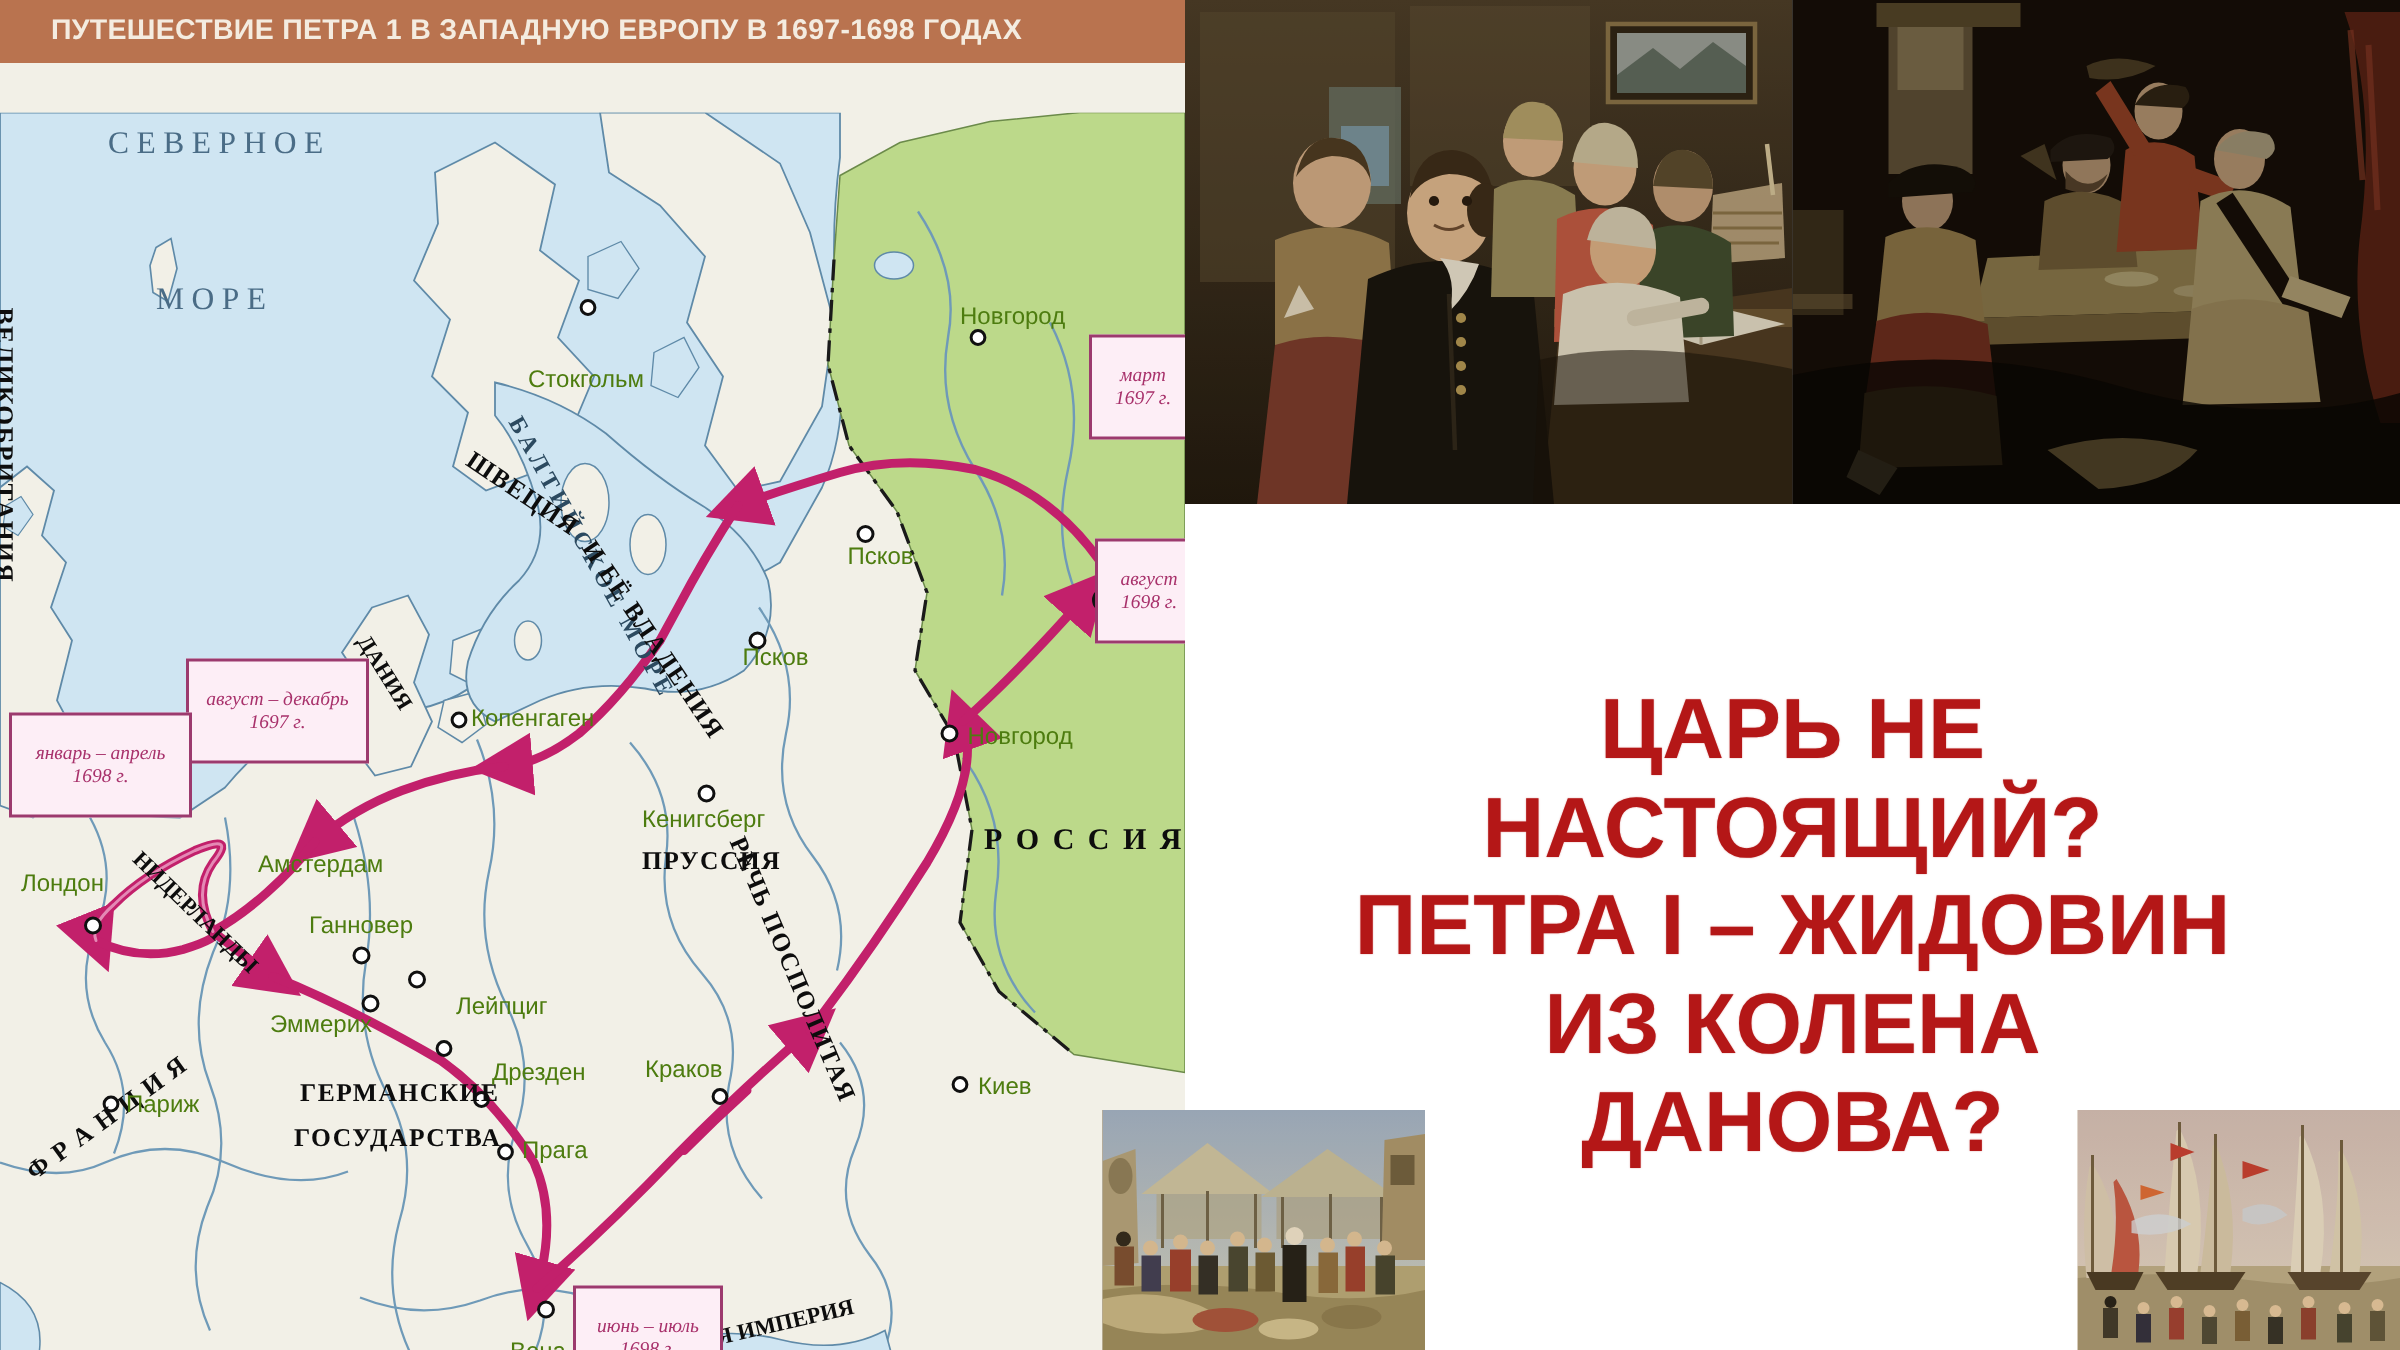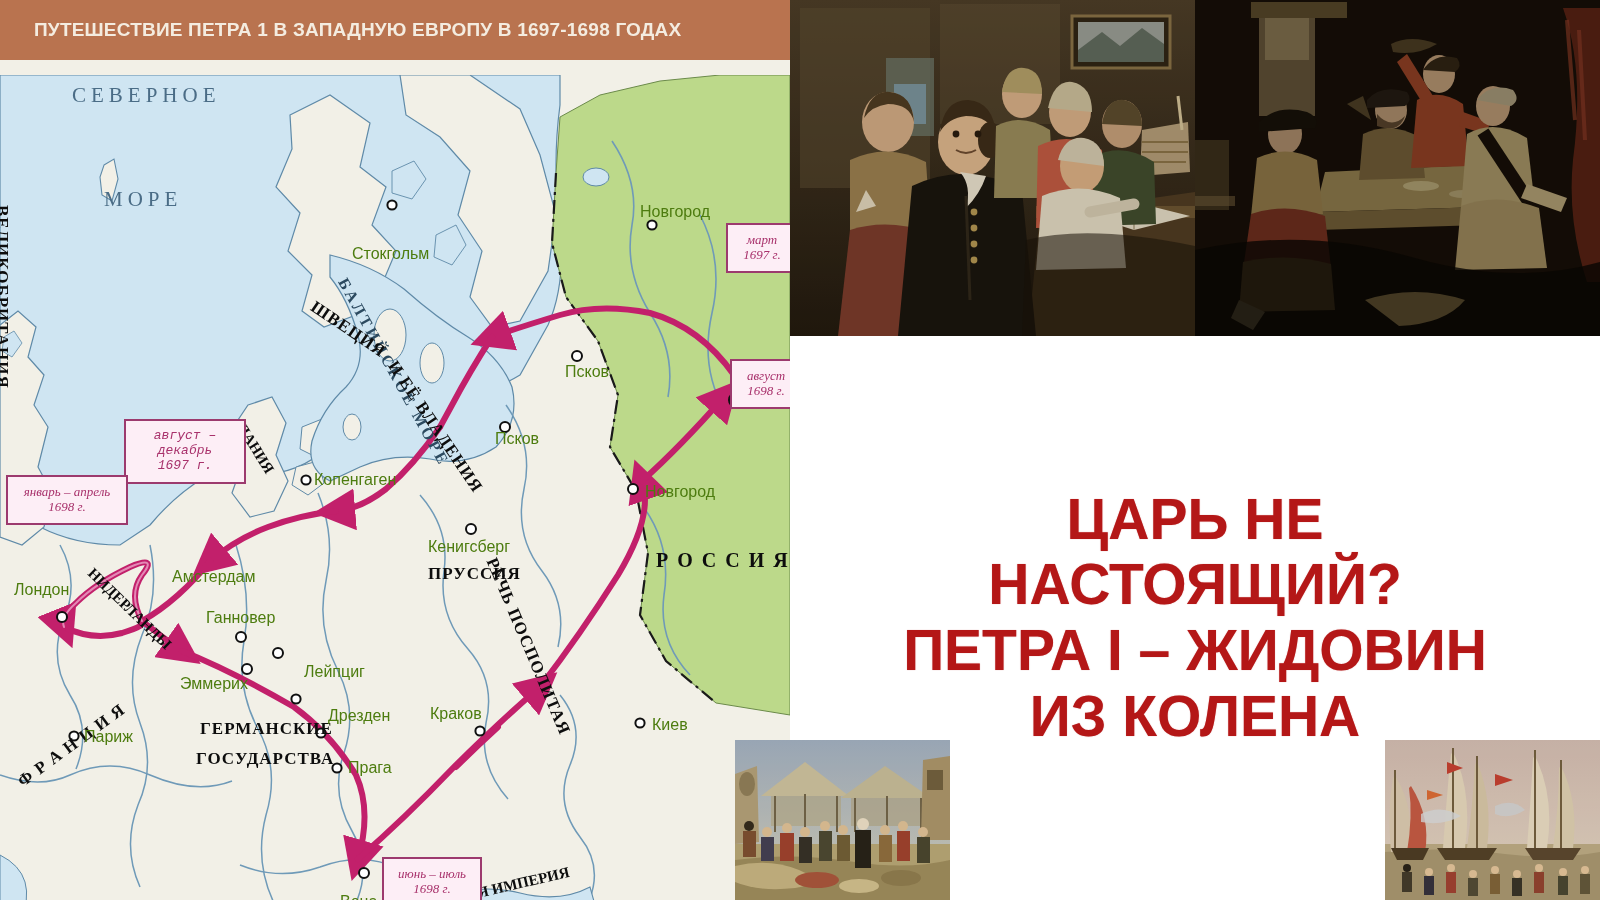--- a/index.html
+++ b/index.html
@@ -3,41 +3,41 @@
 <meta charset="utf-8">
 <style>
   html,body{margin:0;padding:0;}
   body{width:1600px;height:900px;overflow:hidden;background:#ffffff;
        font-family:"Liberation Sans", sans-serif;}
   #stage{position:relative;width:1600px;height:900px;overflow:hidden;background:#fff;}
 
   
   #map-panel{position:absolute;left:0;top:0;width:790px;height:900px;overflow:hidden;
              background:#f2f0e7;}
-  #map-title-bar{position:absolute;left:0;top:0;width:790px;height:60px;
+  #map-title-bar{position:absolute;left:0;top:0;width:790px;height:42px;
                  background:#b9734f;display:flex;align-items:center;}
   #map-title-text{margin-left:34px;color:#f4ece0;font-weight:bold;font-size:19px;
                   letter-spacing:.2px;white-space:nowrap;
                   font-family:"Liberation Sans", sans-serif;}
   #map-canvas{position:absolute;left:0;top:52px;width:790px;height:848px;overflow:hidden;margin-top:23px;}
   #map-canvas svg{position:absolute;left:0;top:0;}
 
   .lbl{position:absolute;white-space:nowrap;pointer-events:none;}
   .city{font-size:16px;color:#4d7c0f;font-family:"Liberation Sans", sans-serif;}
   .capital{font-size:16px;color:#101010;letter-spacing:1px;
            font-family:"Liberation Sans", sans-serif;}
   .country{font-weight:bold;color:#0d0d0d;font-family:"Liberation Serif", serif;}
   .country-sm{font-size:15px;}
   .country-md{font-size:17px;letter-spacing:1px;}
   .sea{color:#4a6c86;font-family:"Liberation Serif", serif;letter-spacing:5px;
        font-style:normal;}
 
   .datebox{position:absolute;background:#fdeef6;border:2px solid #9c3a6e;
            color:#a8316b;font-family:"Liberation Serif", serif;font-style:italic;
-           font-size:13px;line-height:1.15;text-align:center;padding:8px 7px;}
+           font-size:13px;line-height:1.15;text-align:center;padding:18px 7px;}
 
   
   #photo-top-a{position:absolute;left:790px;top:0;width:405px;height:336px;overflow:hidden;
                background:#2d2316;}
   #photo-top-b{position:absolute;left:1195px;top:0;width:405px;height:336px;overflow:hidden;
                background:#0c0905;}
   #text-panel{position:absolute;left:790px;top:336px;width:810px;height:564px;
               background:#ffffff;overflow:hidden;}
   #slogan{position:absolute;left:0;top:0;width:810px;height:564px;
           display:flex;flex-direction:column;align-items:center;justify-content:center;
@@ -240,21 +240,21 @@
       <div class="lbl city" style="left:340px;top:818px;">Вена</div>
 
       <div class="datebox" style="left:726px;top:148px;width:54px;">
         <div>март</div>
         <div>1697 г.</div>
       </div>
       <div class="datebox" style="left:730px;top:284px;width:54px;">
         <div>август</div>
         <div>1698 г.</div>
       </div>
-      <div class="datebox" style="left:124px;top:344px;width:104px;font-family:Liberation Mono, monospace;">
+      <div class="datebox" style="left:124px;top:364px;width:104px;">
         <div>август – декабрь</div>
         <div>1697 г.</div>
       </div>
       <div class="datebox" style="left:6px;top:400px;width:104px;">
         <div>январь – апрель</div>
         <div>1698 г.</div>
       </div>
       <div class="datebox" style="left:382px;top:782px;width:82px;">
         <div>июнь – июль</div>
         <div>1698 г.</div>
@@ -388,20 +388,21 @@
       <path d="M170,300 Q220,284 270,300 Q250,324 204,326 Z" fill="#7a6740" opacity=".5"></path>
     </svg>
   </div>
 
   <div id="text-panel">
     <div id="slogan">
       <div class="slogan-line">ЦАРЬ НЕ</div>
       <div class="slogan-line">НАСТОЯЩИЙ?</div>
       <div class="slogan-line">ПЕТРА I – ЖИДОВИН</div>
       <div class="slogan-line">ИЗ КОЛЕНА</div>
+      <div class="slogan-line">ДАНОВА?</div>
     </div>
   </div>
 
   <div id="photo-bot-a">
     <svg class="ph-svg" viewBox="0 0 215 160" preserveAspectRatio="none">
       <defs>
         <linearGradient id="skyF" x1="0" y1="0" x2="0" y2="1">
           <stop offset="0" stop-color="#9fb0c6"></stop>
             <stop offset="1" stop-color="#d6d2c0"></stop>
         </linearGradient>

